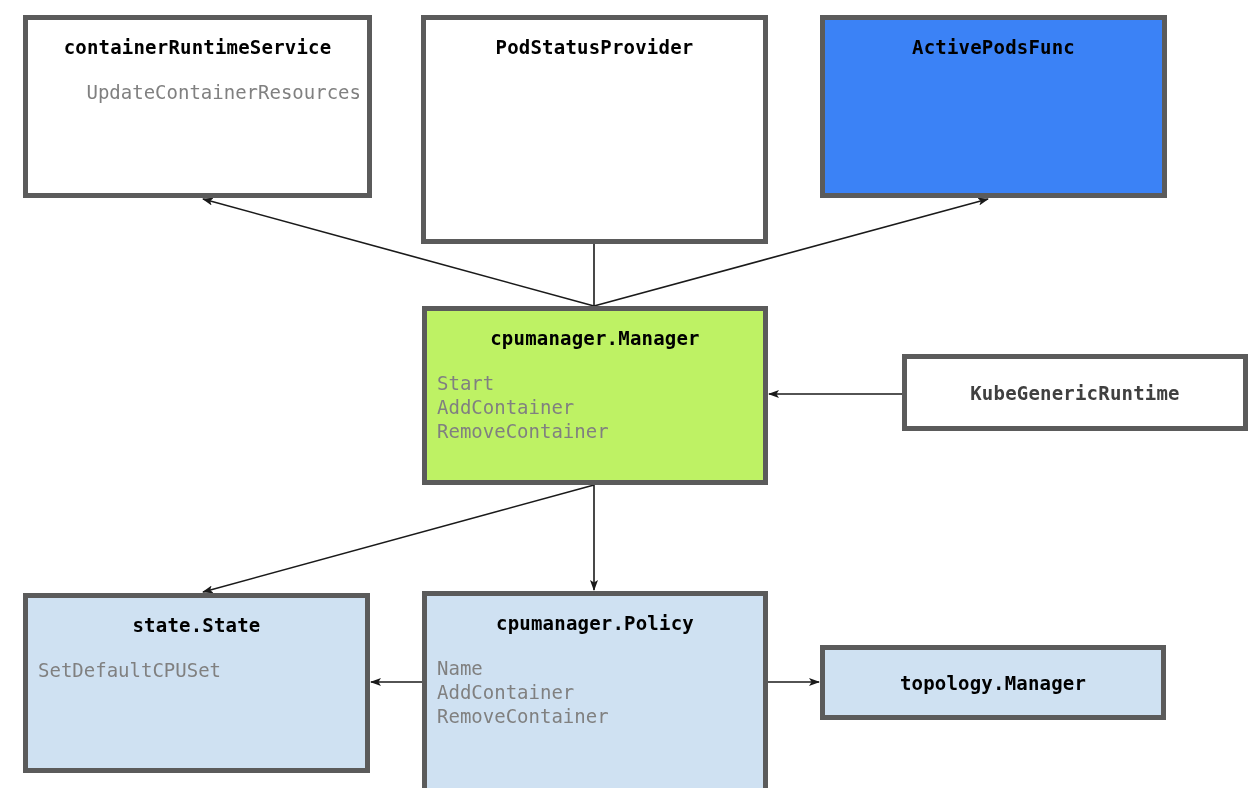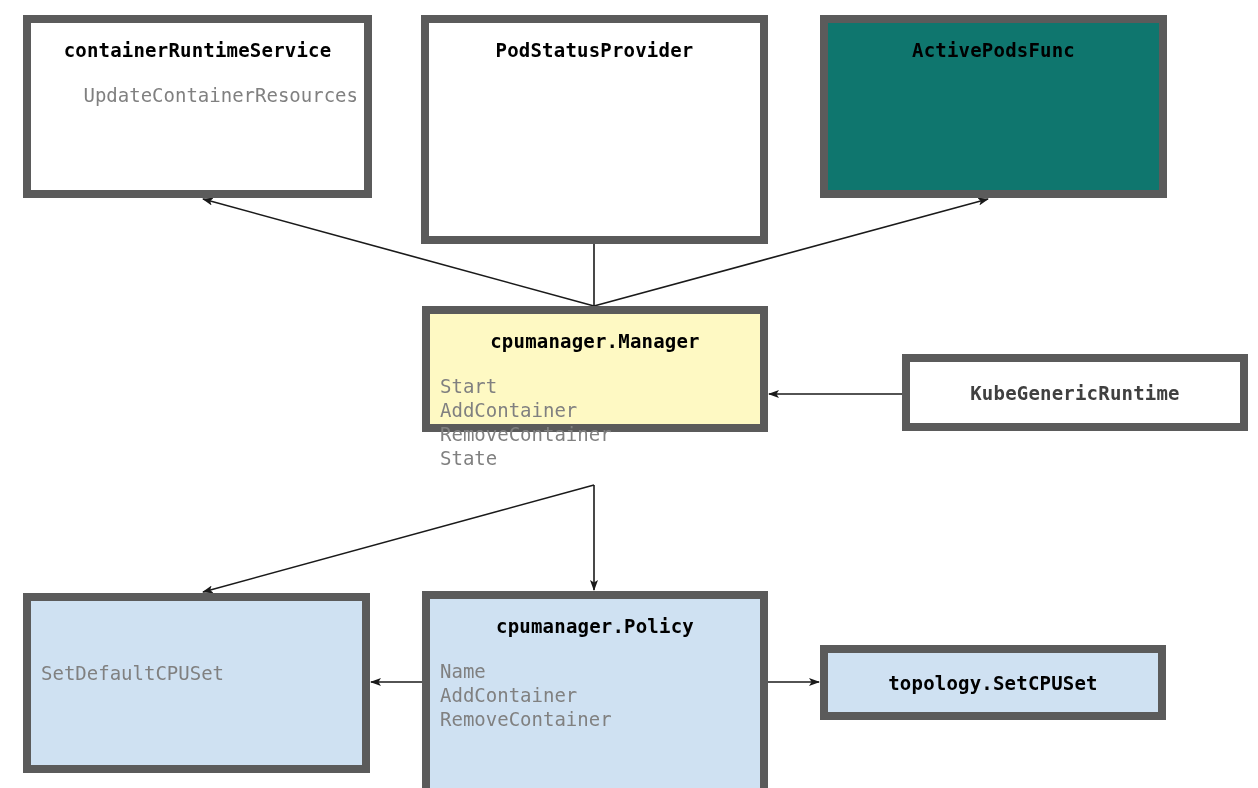--- a/index.html
+++ b/index.html
@@ -21,21 +21,21 @@
     position: absolute;
     left: 0;
     top: 0;
     width: 1258px;
     height: 788px;
     pointer-events: none;
   }
   .node {
     position: absolute;
     box-sizing: border-box;
-    border: 8px solid #be185d;
+    border: 5px solid #be185d;
     background: #ffffff;
   }
   .node.filled {
     background: #cfe1f2;
   }
   .node-title {
     position: absolute;
     left: 0;
     right: 0;
     top: 16px;
@@ -89,45 +89,45 @@
   <div id="nodes">
       <div class="node" style="left: 23px; top: 15px; width: 349px; height: 183px; border-color: rgb(91, 91, 91); background: rgb(255, 255, 255);">
         <div class="node-title" style="color: rgb(0, 0, 0);">containerRuntimeService</div>
         <div class="node-members" style="color: rgb(128, 128, 128); text-align: right;">
           <div>UpdateContainerResources</div>
         </div>
       </div>
       <div class="node" style="left: 421px; top: 15px; width: 347px; height: 229px; border-color: rgb(91, 91, 91); background: rgb(255, 255, 255);">
         <div class="node-title" style="color: rgb(0, 0, 0);">PodStatusProvider</div>
       </div>
-      <div class="node" style="left: 820px; top: 15px; width: 347px; height: 183px; border-color: rgb(91, 91, 91); background: #0f766e;">
+      <div class="node" style="left: 820px; top: 15px; width: 347px; height: 183px; border-color: rgb(91, 91, 91); background: #3b82f6;">
         <div class="node-title" style="color: rgb(0, 0, 0);">ActivePodsFunc</div>
       </div>
-      <div class="node filled" style="left: 422px; top: 306px; width: 346px; height: 126px; border-color: rgb(91, 91, 91); background: #fef9c3;">
+      <div class="node filled" style="left: 422px; top: 306px; width: 346px; height: 179px; border-color: rgb(91, 91, 91); background: #bef264;">
         <div class="node-title" style="color: rgb(0, 0, 0);">cpumanager.Manager</div>
         <div class="node-members" style="color: rgb(128, 128, 128);">
           <div>Start</div>
           <div>AddContainer</div>
           <div>RemoveContainer</div>
-          <div>State</div>
         </div>
       </div>
       <div class="node" style="left: 902px; top: 354px; width: 346px; height: 77px; border-color: rgb(91, 91, 91); background: rgb(255, 255, 255);">
         <div class="node-title centered-mid" style="color: #404040;">KubeGenericRuntime</div>
       </div>
       <div class="node filled" style="left: 23px; top: 593px; width: 347px; height: 180px; border-color: rgb(91, 91, 91); background: rgb(207, 225, 242);">
+        <div class="node-title" style="color: rgb(0, 0, 0);">state.State</div>
         <div class="node-members" style="color: rgb(128, 128, 128);">
           <div>SetDefaultCPUSet</div>
         </div>
       </div>
       <div class="node filled" style="left: 422px; top: 591px; width: 346px; height: 222px; border-color: rgb(91, 91, 91); background: rgb(207, 225, 242);">
         <div class="node-title" style="color: rgb(0, 0, 0);">cpumanager.Policy</div>
         <div class="node-members" style="color: rgb(128, 128, 128);">
           <div>Name</div>
           <div>AddContainer</div>
           <div>RemoveContainer</div>
         </div>
       </div>
       <div class="node filled" style="left: 820px; top: 645px; width: 346px; height: 75px; border-color: rgb(91, 91, 91); background: rgb(207, 225, 242);">
-        <div class="node-title centered-mid" style="color: rgb(0, 0, 0);">topology.SetCPUSet</div>
+        <div class="node-title centered-mid" style="color: rgb(0, 0, 0);">topology.Manager</div>
       </div>
     </div>
 </div>
 
 </body></html>

